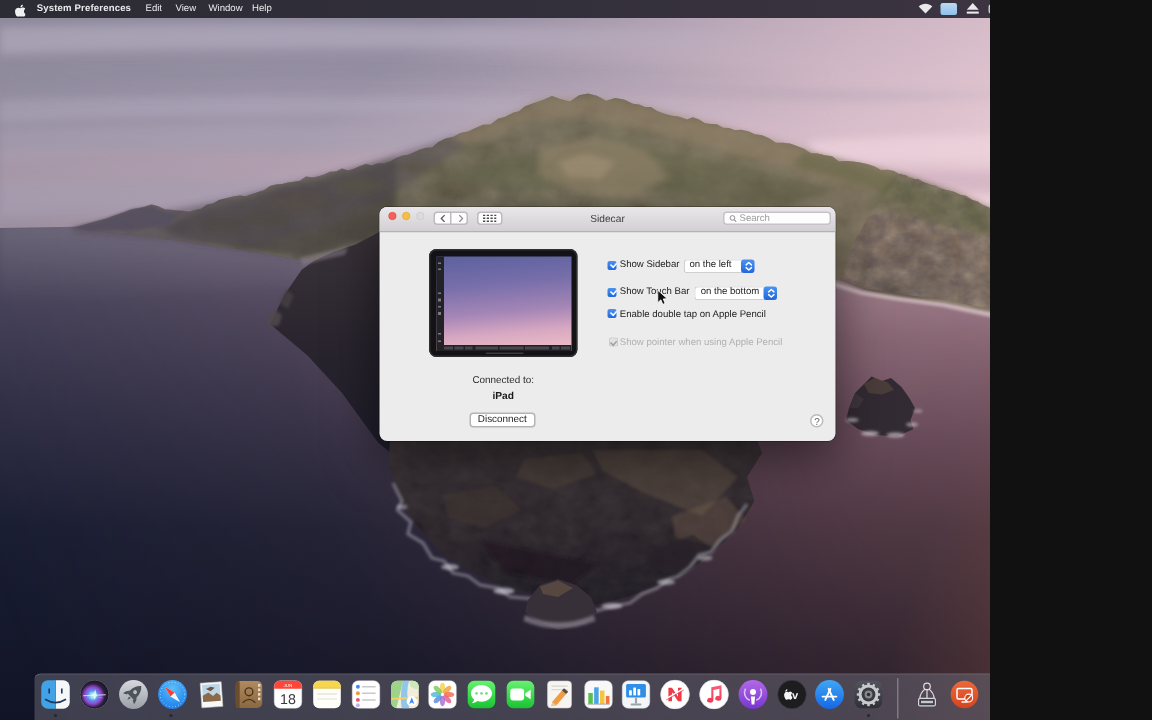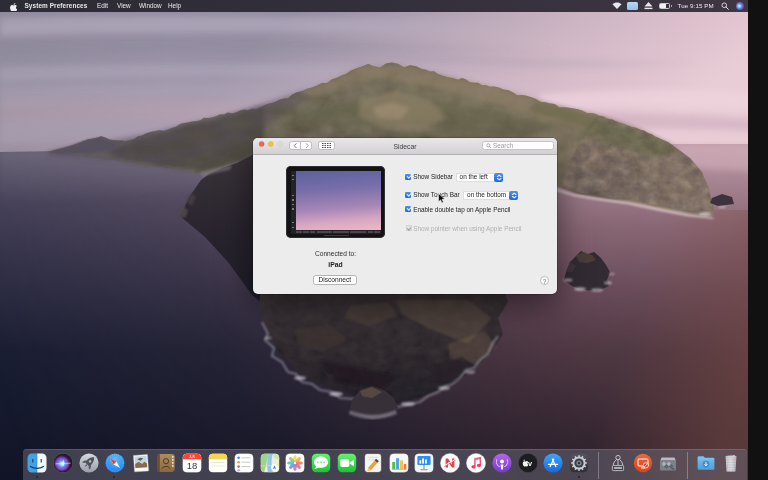--- a/index.html
+++ b/index.html
@@ -1,15 +1,15 @@
 <!DOCTYPE html>
 <html><head><meta charset="utf-8"><style>
 *{margin:0;padding:0;box-sizing:border-box}
 html,body{width:768px;height:480px;overflow:hidden;font-family:"Liberation Sans",sans-serif;background:#111}
-#stage{position:relative;width:748px;height:480px;overflow:hidden}
+#stage{position:relative;width:660px;height:480px;overflow:hidden}
 .abs{position:absolute}
 .cb{width:5.9px;height:5.9px;border-radius:1.3px;background:linear-gradient(#4b93f1,#2167dd)}
 .cb::after{content:"";position:absolute;left:1.3px;top:1.2px;width:2.6px;height:1.6px;border-left:1px solid #fff;border-bottom:1px solid #fff;transform:rotate(-48deg)}
 .cbg{width:5.9px;height:5.9px;border-radius:1.3px;background:#e3e1e3;box-shadow:inset 0 0 0 0.5px #c8c6c8}
 .cbg::after{content:"";position:absolute;left:1.3px;top:1.2px;width:2.6px;height:1.6px;border-left:1px solid #a2a0a2;border-bottom:1px solid #a2a0a2;transform:rotate(-48deg)}
 .dd{height:8.8px;background:#fff;box-shadow:inset 0 0 0 0.5px #c2c0c2;border-radius:2px;font-size:6.4px;line-height:8.8px;color:#1d1d1d;padding-left:4px}
 .dd::after{content:"";position:absolute;right:0;top:0;width:8.8px;height:8.8px;border-radius:2px;background:linear-gradient(#4b93f1,#2167dd);color:#fff;font-size:4.2px;line-height:4.1px;text-align:center}
 </style></head><body>
 <div id="stage">
 <svg class="abs" style="left:0;top:0" width="768" height="480" viewBox="0 0 768 480">

